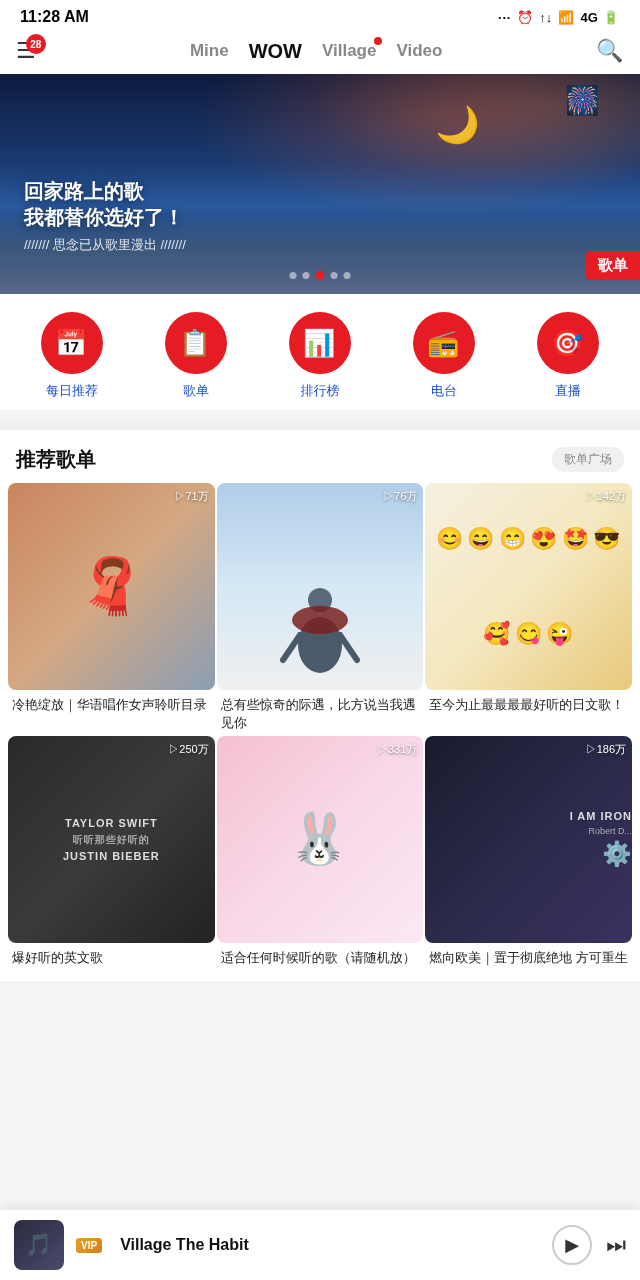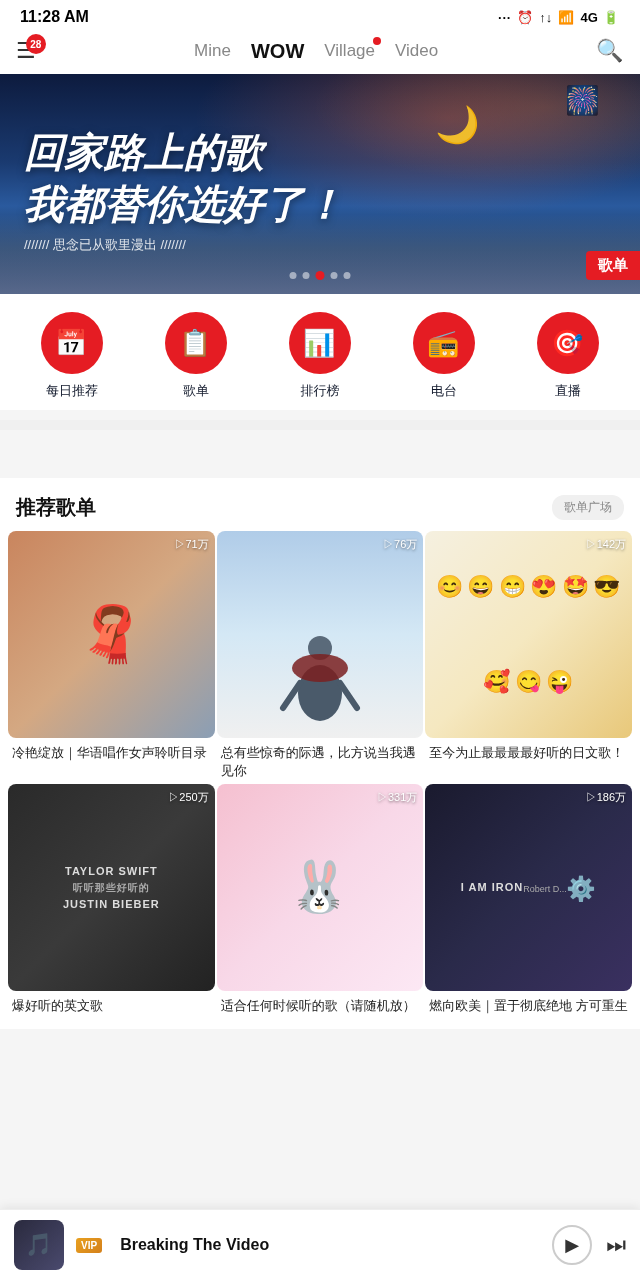--- a/index.html
+++ b/index.html
@@ -58,20 +58,21 @@
     .nav-tabs {
       display: flex;
       align-items: center;
       gap: 20px;
     }
     .nav-tab {
       font-size: 17px;
       color: #888;
       cursor: pointer;
       position: relative;
+      font-weight: bold;
     }
     .nav-tab.active {
       color: #111;
       font-weight: 700;
       font-size: 20px;
     }
     .nav-tab .dot {
       position: absolute;
       top: -4px;
       right: -6px;
@@ -127,26 +128,25 @@
       top: 10px;
       right: 40px;
       font-size: 28px;
       opacity: 0.8;
     }
     .banner-text {
       position: relative;
       z-index: 2;
     }
     .banner-title {
-      font-size: 40px;
+      font-size: 20px;
       color: #fff;
       font-weight: 700;
       line-height: 1.3;
       text-shadow: 0 2px 8px rgba(0,0,0,0.5);
-      font-style: italic;
     }
     .banner-subtitle {
       font-size: 13px;
       color: rgba(255,255,255,0.85);
       margin-top: 6px;
     }
     .banner-dots {
       position: absolute;
       bottom: 14px;
       left: 50%;
@@ -199,31 +199,30 @@
       border-radius: 50%;
       background: #e51c23;
       display: flex;
       align-items: center;
       justify-content: center;
       color: #fff;
       font-size: 26px;
     }
     .quick-label {
       font-size: 13px;
-      color: #0f172a;
+      color: #1d4ed8;
     }
 
     
     .section-header {
       background: #fff;
       display: flex;
       align-items: center;
       justify-content: space-between;
       padding: 16px 16px 10px;
-      margin-top: 48px;
     }
     .section-title {
       font-size: 20px;
       font-weight: 700;
       color: #111;
     }
     .section-more {
       font-size: 12px;
       color: #888;
       background: #f0f0f0;
@@ -518,42 +517,42 @@
   <div class="playlist-item">
     <div class="playlist-thumb thumb-5">
       <div style="width:100%;height:100%;display:flex;align-items:center;justify-content:center;font-size:50px;">🐰</div>
       <span class="playlist-play-count">▷331万</span>
     </div>
     <div class="playlist-caption">适合任何时候听的歌（请随机放）</div>
   </div>
 
   <div class="playlist-item">
     <div class="playlist-thumb thumb-6">
-      <div style="width:100%;height:100%;display:flex;align-items:center;justify-content:center;flex-direction:row;color:white;">
+      <div style="width:100%;height:100%;display:flex;align-items:flex-end;justify-content:center;flex-direction:column;color:white;">
         <div style="font-size:11px;font-weight:700;text-align:center;color:#ddd;letter-spacing:1px;">I AM IRON</div>
         <div style="font-size:9px;color:#aaa;text-align:center;margin-top:4px;">Robert D...</div>
         <span style="font-size:24px;margin-top:4px;">⚙️</span>
       </div>
       <span class="playlist-play-count">▷186万</span>
     </div>
     <div class="playlist-caption">燃向欧美｜置于彻底绝地 方可重生</div>
   </div>
 
 </div>
 
 <div style="height:80px;"></div>
 
 <div class="bottom-player">
   <div class="player-thumb">
     <span>🎵</span>
   </div>
   <div class="player-info">
     <div class="player-title-row">
       <span class="vip-badge">VIP</span>
-      <span class="player-song-name">Breaking The Video</span>
+      <span class="player-song-name">Village The Habit</span>
     </div>
   </div>
   <div class="player-controls">
     <div class="player-play-btn">
       <span>▶</span>
     </div>
     <span class="player-next-btn">⏭</span>
   </div>
 </div>
 

